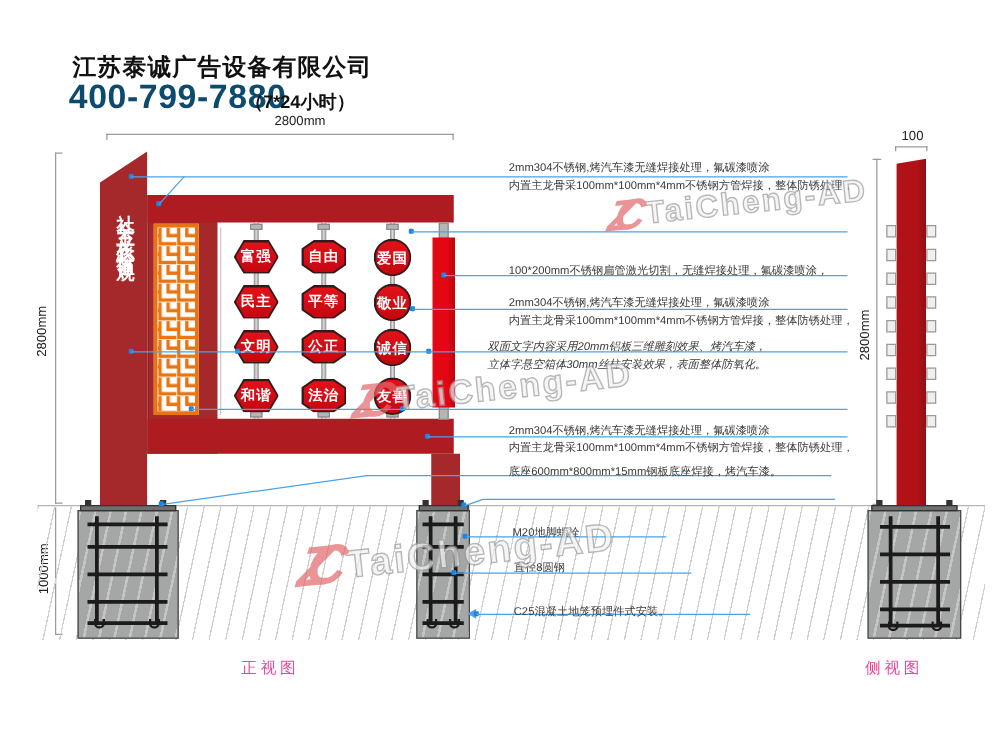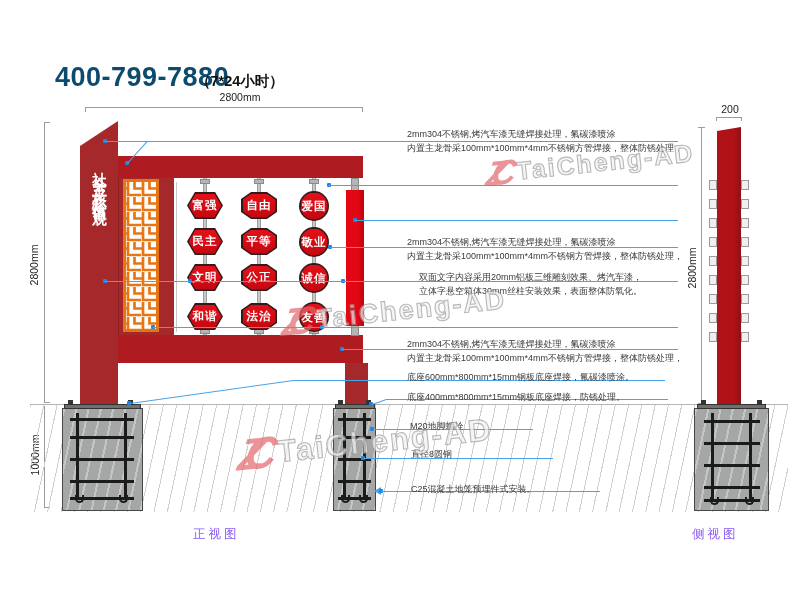--- a/index.html
+++ b/index.html
@@ -38,35 +38,36 @@
   .found{position:absolute;background:#A5A7A7;border:1.5px solid #474747;box-sizing:border-box;
          background-image:repeating-linear-gradient(102deg,rgba(255,255,255,.35) 0 2px,transparent 2px 12px);}
   .plate{position:absolute;background:#6f6f6f;border:1px solid #333;box-sizing:border-box;}
   .bolt{position:absolute;background:#333;}
   .rbv{position:absolute;width:3px;background:#1b1b1b;}
   .rbh{position:absolute;height:3px;background:#1b1b1b;}
   .hook{position:absolute;width:9px;height:8px;border:2.5px solid #1b1b1b;border-top:none;
         border-radius:0 0 7px 7px;box-sizing:border-box;}
   .hatch{position:absolute;background-image:repeating-linear-gradient(102deg,#cfcfcf 0 1px,transparent 1px 13px);}
   .clamp{position:absolute;width:8px;height:10px;background:#efefef;border:1px solid #9a9a9a;box-sizing:border-box;}
-  .viewlabel{position:absolute;font-size:12.5px;color:#8b5cf6;letter-spacing:3px;font-weight:500;}
+  .viewlabel{position:absolute;font-size:12.5px;color:#ec4899;letter-spacing:3px;font-weight:500;}
   .model{position:absolute;left:483px;top:550px;font-size:19px;font-weight:700;color:#000;}
   
   .wm{position:absolute;display:flex;align-items:center;opacity:.7;pointer-events:none;}
   .wm .logo{font-style:italic;font-weight:900;color:#E2676C;transform:skewX(-14deg);letter-spacing:-0.45em;line-height:1;padding-right:.45em;}
   .wm .brand{font-weight:700;color:#f2f2f2;-webkit-text-stroke:1.1px #9a9a9a;letter-spacing:2px;line-height:1;}
   .slogan{position:absolute;left:80px;top:160px;width:38px;height:190px;display:flex;justify-content:center;}
   .slogan span{writing-mode:vertical-rl;font-family:"Liberation Serif","DejaVu Serif",serif;
                font-size:14.5px;font-weight:700;color:#fff;letter-spacing:5px;}
 </style>
 </head>
 <body>
 
 <div class="canvas">
 
+  <div class="company">江苏泰诚广告设备有限公司</div>
   <div class="phone">400-799-7880</div>
   <div class="hours">（7*24小时）</div>
 
   <div class="dimtext" style="left:195px;top:91px;width:90px;">2800mm</div>
   <div class="dimline" style="left:85px;top:107px;width:278px;height:1px;"></div>
   <div class="dimline" style="left:85px;top:107px;width:1px;height:5px;"></div>
   <div class="dimline" style="left:362px;top:107px;width:1px;height:5px;"></div>
 
   <div class="dimline" style="left:44px;top:122px;width:1px;height:281px;"></div>
   <div class="dimline" style="left:44px;top:122px;width:6px;height:1px;"></div>
@@ -201,21 +202,21 @@
   <div class="rbv" style="left:343px;top:413px;height:85px;"></div>
   <div class="rbv" style="left:363px;top:413px;height:85px;"></div>
   <div class="rbh" style="left:338px;top:418px;width:33px;"></div>
   <div class="rbh" style="left:338px;top:436px;width:33px;"></div>
   <div class="rbh" style="left:338px;top:458px;width:33px;"></div>
   <div class="rbh" style="left:338px;top:480px;width:33px;"></div>
   <div class="rbh" style="left:338px;top:497px;width:33px;"></div>
   <div class="hook" style="left:341px;top:495px;"></div>
   <div class="hook" style="left:359px;top:495px;"></div>
 
-  <div class="dimtext" style="left:705px;top:103px;width:50px;">200</div>
+  <div class="dimtext" style="left:705px;top:103px;width:50px;">100</div>
   <div class="dimline" style="left:716px;top:117px;width:26px;height:1px;"></div>
   <div class="dimline" style="left:716px;top:117px;width:1px;height:4px;"></div>
   <div class="dimline" style="left:741px;top:117px;width:1px;height:4px;"></div>
   <div class="dimline" style="left:701px;top:127px;width:1px;height:277px;"></div>
   <div class="dimline" style="left:698px;top:127px;width:7px;height:1px;"></div>
   <div class="dimline" style="left:698px;top:403px;width:7px;height:1px;"></div>
   <div class="dimtext vdim" style="left:662px;top:262px;">2800mm</div>
 
   <div class="abs" style="left:717px;top:127px;width:24px;height:278px;background:linear-gradient(90deg,#B01218 70%,#8F1014);clip-path:polygon(0 4px,100% 0,100% 100%,0 100%);"></div>
   <div class="clamp" style="left:709px;top:180px;"></div>
@@ -292,37 +293,37 @@
   <div class="ll" style="left:364px;top:458px;width:189px;"></div>
 
   <div class="larrow" style="left:374px;top:487px;"></div>
   <div class="ld" style="left:379px;top:489px;"></div>
   <div class="ll" style="left:381px;top:491px;width:219px;"></div>
 
   <div class="ann" style="left:407px;top:127px;">
     <div>2mm304不锈钢,烤汽车漆无缝焊接处理，氟碳漆喷涂</div>
       <div>内置主龙骨采100mm*100mm*4mm不锈钢方管焊接，整体防锈处理，</div>
   </div>
+  <div class="ann" style="left:407px;top:209px;">
+    <div>100*200mm不锈钢扁管激光切割，无缝焊接处理，氟碳漆喷涂，</div>
+  </div>
   <div class="ann" style="left:407px;top:235px;">
     <div>2mm304不锈钢,烤汽车漆无缝焊接处理，氟碳漆喷涂</div>
       <div>内置主龙骨采100mm*100mm*4mm不锈钢方管焊接，整体防锈处理，</div>
   </div>
-  <div class="ann" style="left:419px;top:270px;">
+  <div class="ann" style="left:390px;top:270px;font-style:italic;">
     <div>双面文字内容采用20mm铝板三维雕刻效果、烤汽车漆，</div>
       <div>立体字悬空箱体30mm丝柱安装效果，表面整体防氧化。</div>
   </div>
   <div class="ann" style="left:407px;top:337px;">
     <div>2mm304不锈钢,烤汽车漆无缝焊接处理，氟碳漆喷涂</div>
       <div>内置主龙骨采100mm*100mm*4mm不锈钢方管焊接，整体防锈处理，</div>
   </div>
   <div class="ann" style="left:407px;top:370px;">
-    <div>底座600mm*800mm*15mm钢板底座焊接，氟碳漆喷涂。</div>
-  </div>
-  <div class="ann" style="left:407px;top:390px;">
-    <div>底座400mm*800mm*15mm钢板底座焊接，防锈处理。</div>
+    <div>底座600mm*800mm*15mm钢板底座焊接，烤汽车漆。</div>
   </div>
   <div class="ann" style="left:410px;top:419px;">
     <div>M20地脚螺栓</div>
   </div>
   <div class="ann" style="left:411px;top:447px;text-align:center;">
     <div>直径8圆钢</div>
   </div>
   <div class="ann" style="left:411px;top:482px;">
     <div>C25混凝土地笼预埋件式安装。</div>
   </div>

